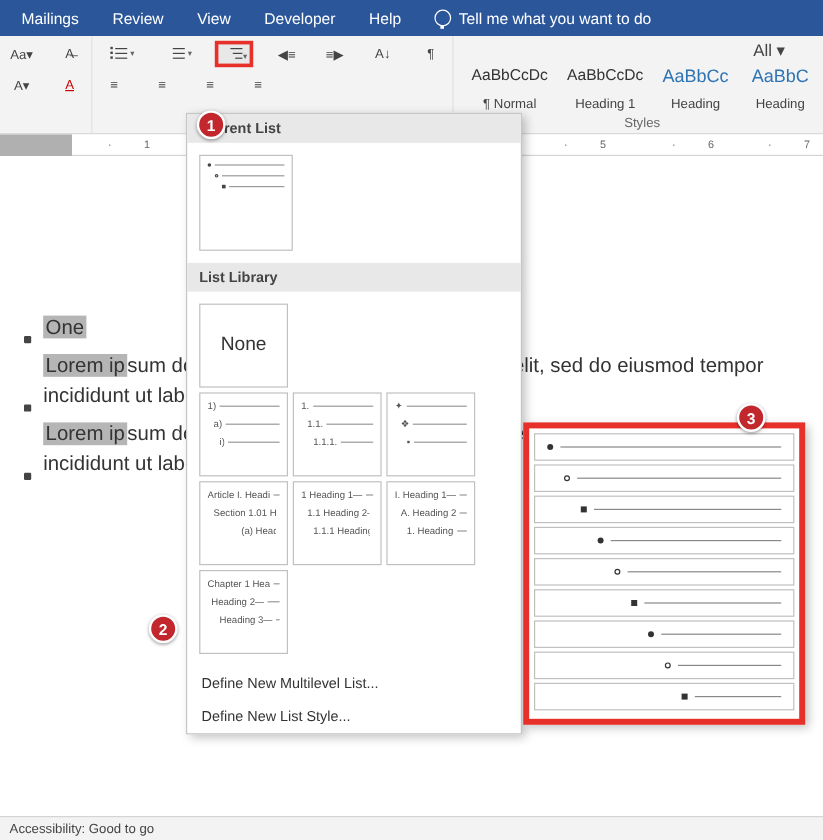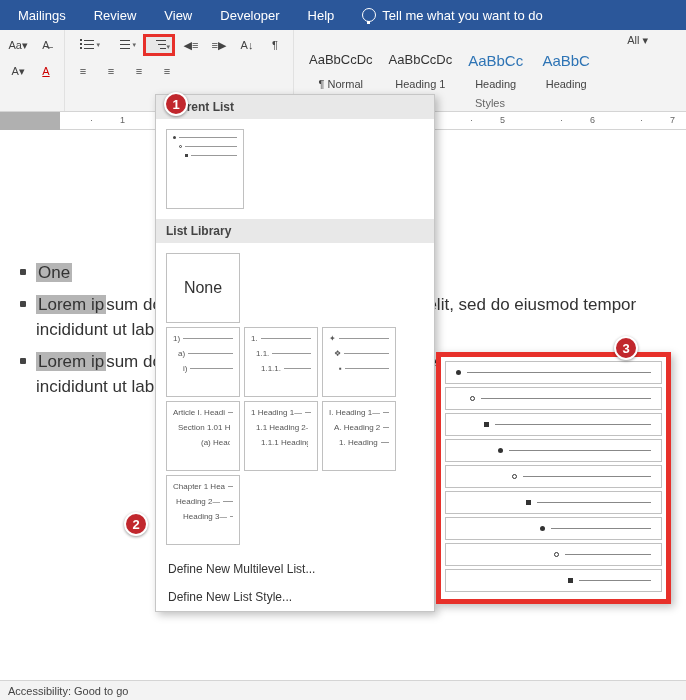--- a/index.html
+++ b/index.html
@@ -4,44 +4,44 @@
 <style>
 *{box-sizing:border-box;margin:0;padding:0;font-family:'Segoe UI',Arial,sans-serif}
 body{width:686px;height:700px;background:#fff;overflow:hidden;position:relative;font-size:13px}
 .ribbon-tabs{background:#2b579a;height:30px;display:flex;align-items:flex-start;padding:0 4px;color:#fff}
 .ribbon-tab{padding:0 14px;height:30px;display:flex;align-items:center;font-size:13px;cursor:pointer}
 .tell-me{display:flex;align-items:center;gap:6px}
 .bulb{width:14px;height:14px;border:1.5px solid #fff;border-radius:50%;position:relative}
 .bulb::after{content:'';position:absolute;bottom:-3px;left:4px;width:3px;height:3px;background:#fff}
 .ribbon-content{background:#f3f3f3;height:82px;border-bottom:1px solid #d4d4d4;display:flex;position:relative}
 .rgroup{padding:4px 6px;display:flex;flex-direction:column;gap:4px;border-right:1px solid #e1e1e1}
-.brow{display:flex;gap:4px;align-items:flex-end}
+.brow{display:flex;gap:16px;align-items:flex-end}
 .btn{width:24px;height:22px;display:flex;align-items:center;justify-content:center;border:1px solid transparent;font-size:11px;color:#444}
 .btn.split{width:32px;position:relative}
 .btn.split::after{content:'▾';font-size:7px;position:absolute;right:2px;top:6px;color:#666}
 .btn.highlighted{border:3px solid #e7302a;background:#e8e8e8}
 .list-icon{width:14px;height:12px;position:relative}
 .list-icon .ln{position:absolute;height:1px;background:#444;left:4px;right:0}
 .list-icon .ln:nth-child(1){top:1px}.list-icon .ln:nth-child(2){top:5px}.list-icon .ln:nth-child(3){top:9px}
 .list-icon .dot{position:absolute;width:2px;height:2px;background:#444;left:0}
 .list-icon .dot:nth-child(4){top:0}.list-icon .dot:nth-child(5){top:4px}.list-icon .dot:nth-child(6){top:8px}
 .styles-group{flex:1;padding:2px 8px;display:flex;flex-direction:column}
 .styles-row{display:flex;gap:2px;overflow:hidden}
 .style-box{min-width:68px;padding:4px 6px;text-align:center;border:1px solid transparent;cursor:pointer}
 .style-prev{font-size:13px;color:#333;white-space:nowrap;height:20px}
 .style-prev.blue{color:#2e74b5;font-size:15px}
 .style-name{font-size:11px;color:#444;margin-top:6px;white-space:nowrap}
-.all-dd{font-size:11px;color:#444;text-align:right;padding:2px 30px 0 0}
+.all-dd{font-size:14px;color:#444;text-align:right;padding:2px 30px 0 0}
 .styles-label{text-align:center;font-size:11px;color:#666;padding-top:4px}
 .ruler{height:18px;background:#fff;border-bottom:1px solid #d4d4d4;position:relative;font-size:9px;color:#666}
 .ruler-dark{position:absolute;left:0;width:60px;height:18px;background:#b0b0b0}
 .tick{position:absolute;top:3px}
 .doc-area{position:absolute;left:0;right:0;top:130px;bottom:20px;background:#fff;padding:130px 0 0 20px}
 .doc-list{list-style:none}
-.doc-list li{display:flex;align-items:flex-start;gap:10px;margin-bottom:6px;font-size:17px;color:#333}
+.doc-list li{display:flex;align-items:flex-end;gap:10px;margin-bottom:6px;font-size:17px;color:#333}
 .dbullet{width:6px;height:6px;background:#444;border-radius:1px;margin-top:9px;flex-shrink:0}
 .sel{background:#b5b5b5;padding:0 2px}
 .doc-text{line-height:1.5}
 .callout-dd{position:absolute;left:155px;top:94px;width:280px;background:#fff;border:1px solid #c6c6c6;box-shadow:3px 3px 8px rgba(0,0,0,.25);z-index:5}
 .dd-header{background:#e8e8e8;padding:5px 10px;font-size:12px;font-weight:600;color:#444}
 .dd-section{padding:8px}
 .prev-tile{border:1px solid #c0c0c0;width:74px;height:70px;padding:6px;display:inline-block;margin:2px;vertical-align:top;font-size:8px;color:#555;background:#fff;cursor:pointer}
 .prev-tile.current{width:78px;height:80px}
 .prev-tile.none{display:flex;align-items:center;justify-content:center;font-size:16px;color:#333}
 .tln{display:flex;align-items:center;gap:3px;margin-bottom:6px}

